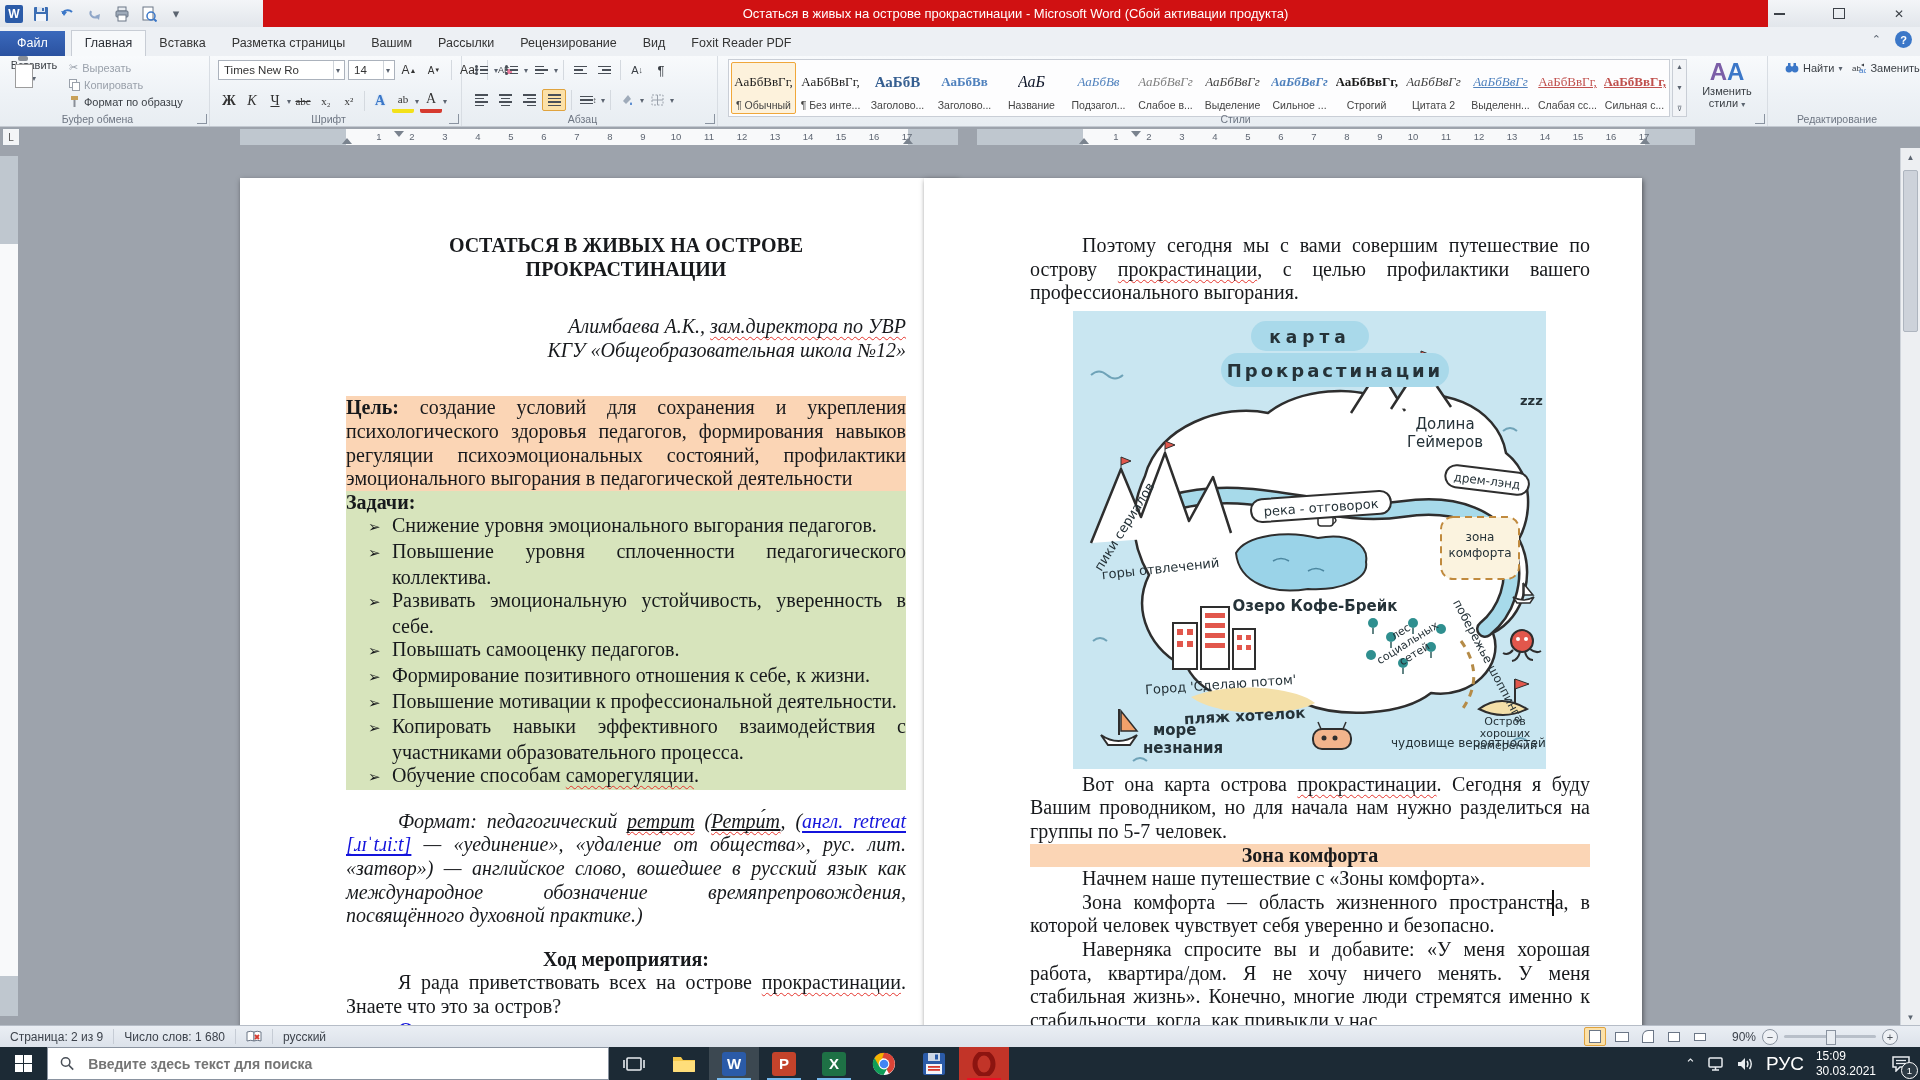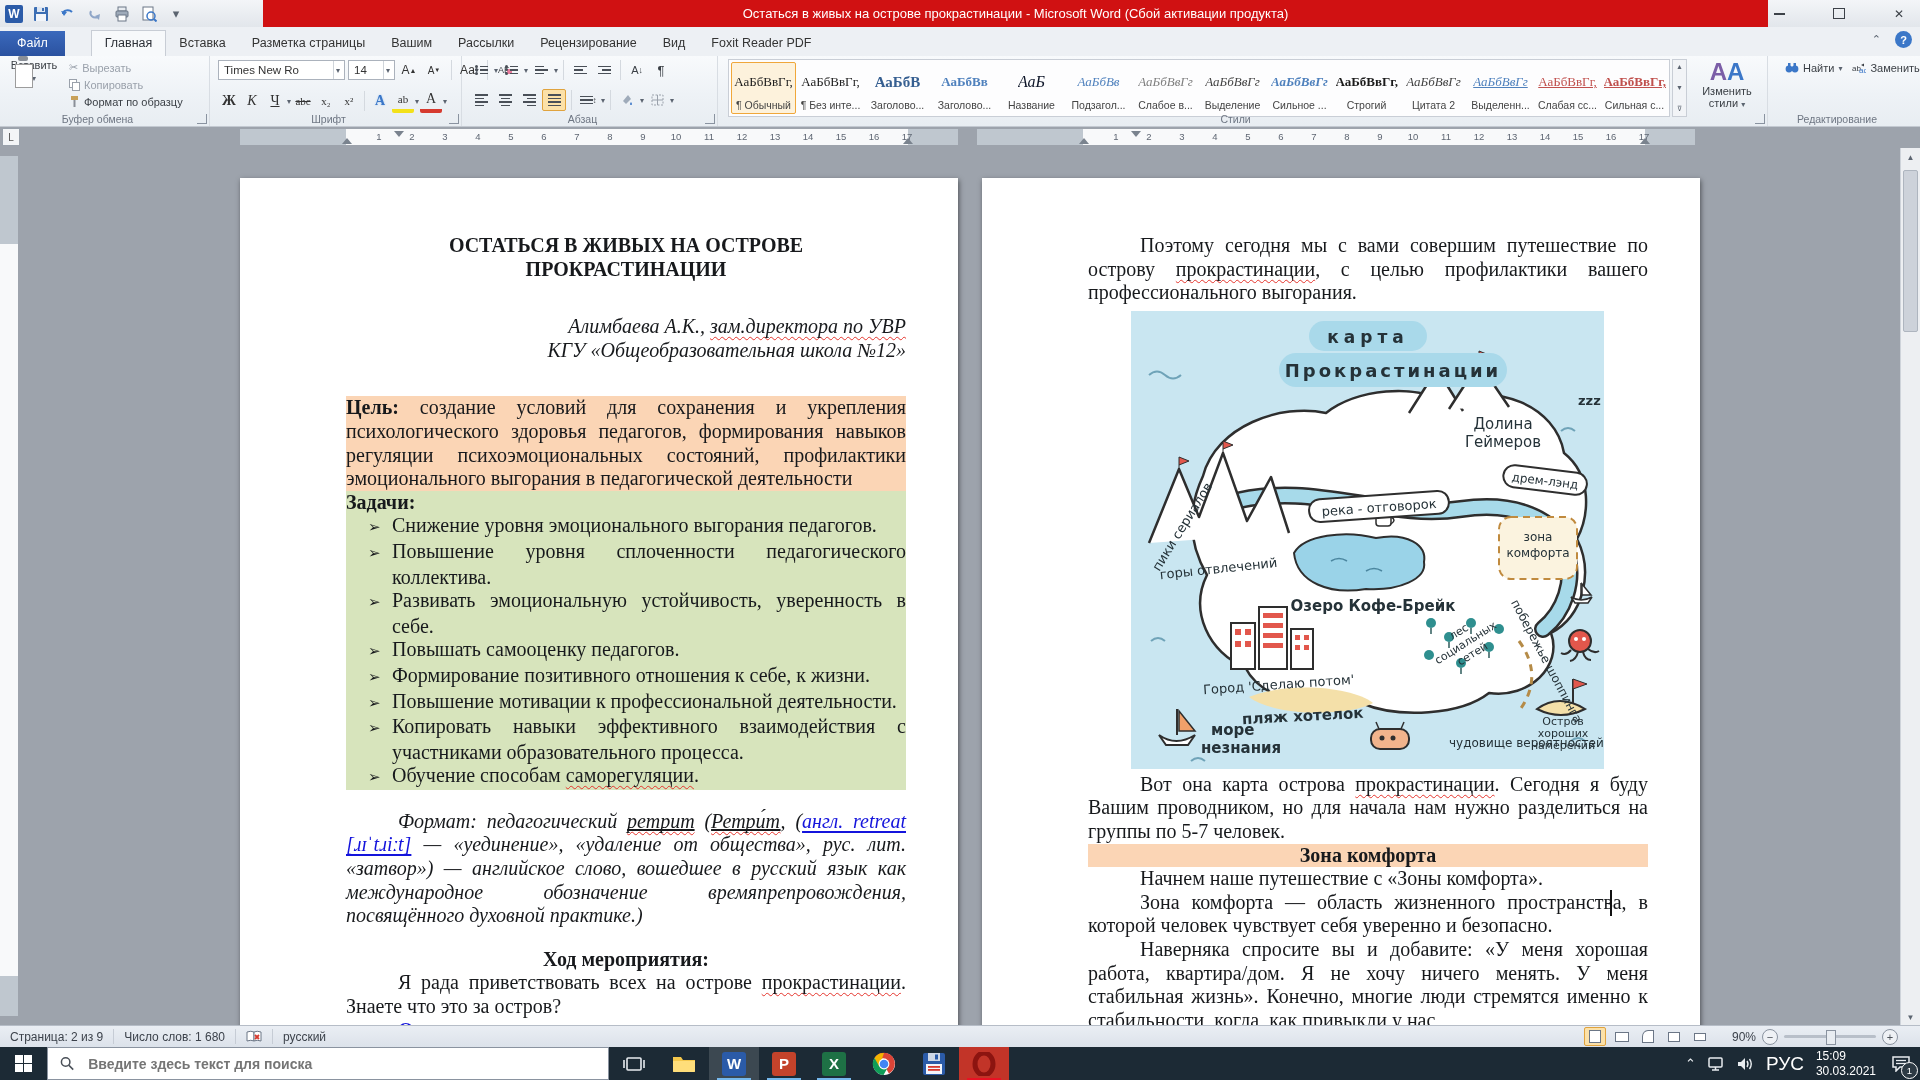--- a/index.html
+++ b/index.html
@@ -18,21 +18,21 @@
   .winbtns{position:absolute;right:10px;top:0;height:27px;display:flex;gap:38px;align-items:center;color:#3c4148;}
   .wb{width:22px;height:18px;display:flex;align-items:center;justify-content:center;font-size:12px;}
   .wb-min i{display:block;width:11px;height:2px;background:#3c4148;}
   .wb-max i{display:block;width:10px;height:9px;border:1.5px solid #3c4148;}
 
   
   .tabsrow{position:absolute;top:27px;left:0;right:0;height:29px;background:#EDF0F4;
            border-bottom:1px solid #C8CDD5;display:flex;align-items:flex-end;}
   .tab-file{background:linear-gradient(#3A69BC,#2B52A0);color:#fff;font-size:12.5px;padding:5px 17px 6px;margin-right:6px;}
   .tab{font-size:12.5px;color:#333;padding:5px 13px 6px;}
-  .tab.active{background:#F7F9FB;border:1px solid #C8CDD5;border-bottom:1px solid #F7F9FB;margin-bottom:-1px;color:#2b2f36;margin-left:20px;}
+  .tab.active{background:#F7F9FB;border:1px solid #C8CDD5;border-bottom:1px solid #F7F9FB;margin-bottom:-1px;color:#2b2f36;}
   .tabsrow-right{position:absolute;right:8px;top:4px;display:flex;gap:14px;align-items:center;}
   .helpq{width:17px;height:17px;border-radius:50%;background:#3B77C8;color:#fff;font-size:11px;font-weight:bold;
          display:flex;align-items:center;justify-content:center;}
   .collapsecaret{color:#5b6470;font-size:11px;}
 
   
   .ribbon{position:absolute;top:56px;left:0;right:0;height:70px;
           background:linear-gradient(#F8FAFC,#EEF2F6 55%,#E8EDF2);border-bottom:1px solid #C3C9D1;}
   .rgroup{position:absolute;top:0;bottom:0;border-right:1px solid #D8DDE3;box-sizing:border-box;}
   .rglabel{position:absolute;bottom:1px;left:0;right:14px;text-align:center;font-size:10.5px;color:#6E7683;}
@@ -123,21 +123,21 @@
   .vruler{position:absolute;left:0;top:8px;width:18px;height:860px;background:#BFC7CF;}
   .vruler .white{position:absolute;top:88px;bottom:40px;left:0;right:0;background:#F8F9FA;}
   .vscroll{position:absolute;right:0;top:0;bottom:0;width:19px;background:#EDEFF2;border-left:1px solid #CED3DA;}
   .vthumb{position:absolute;left:2px;right:2px;top:22px;height:160px;background:#CDD2DA;border:1px solid #AEB5BF;border-radius:2px;}
   .sarrow{position:absolute;left:0;right:0;height:18px;display:flex;align-items:center;justify-content:center;
           font-size:8px;color:#5b6470;}
 
   .page{position:absolute;top:30px;width:718px;height:900px;background:#fff;
         box-shadow:1px 2px 5px rgba(0,0,0,.5);overflow:hidden;}
   .page.p1{left:240px;}
-  .page.p2{left:982px;}
+  .page.p2{left:924px;}
   .pagetext{position:absolute;left:106px;right:52px;top:56px;font-family:"Liberation Serif",serif;
             font-size:20px;line-height:23.6px;color:#17191C;text-align:justify;}
   .p{margin:0;}
   .b{font-weight:bold;}
   .i{font-style:italic;}
   .u{text-decoration:underline;}
   .t-center{text-align:center;}
   .t-right{text-align:right;}
   .ind{text-indent:52px;}
   .sp{text-decoration:underline;text-decoration-style:wavy;text-decoration-color:#E5342C;

